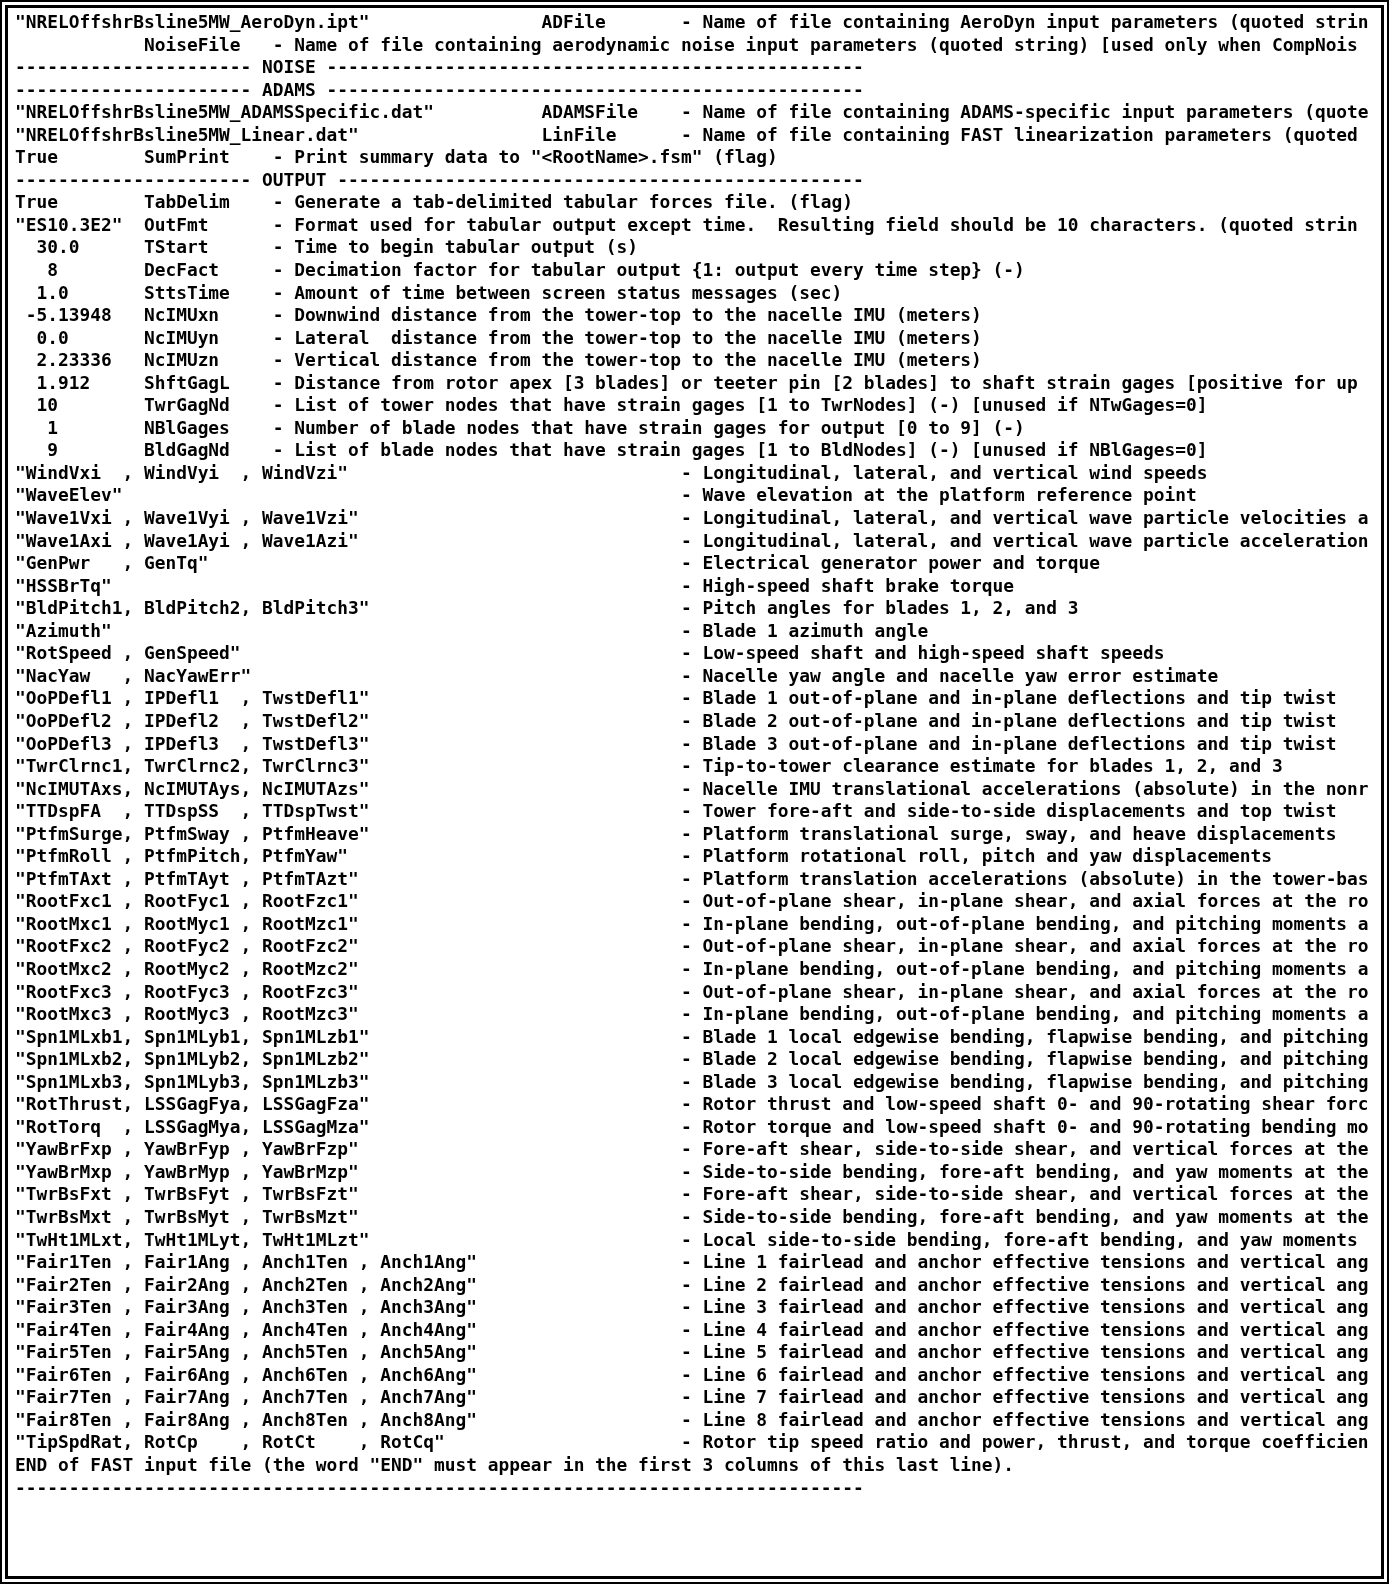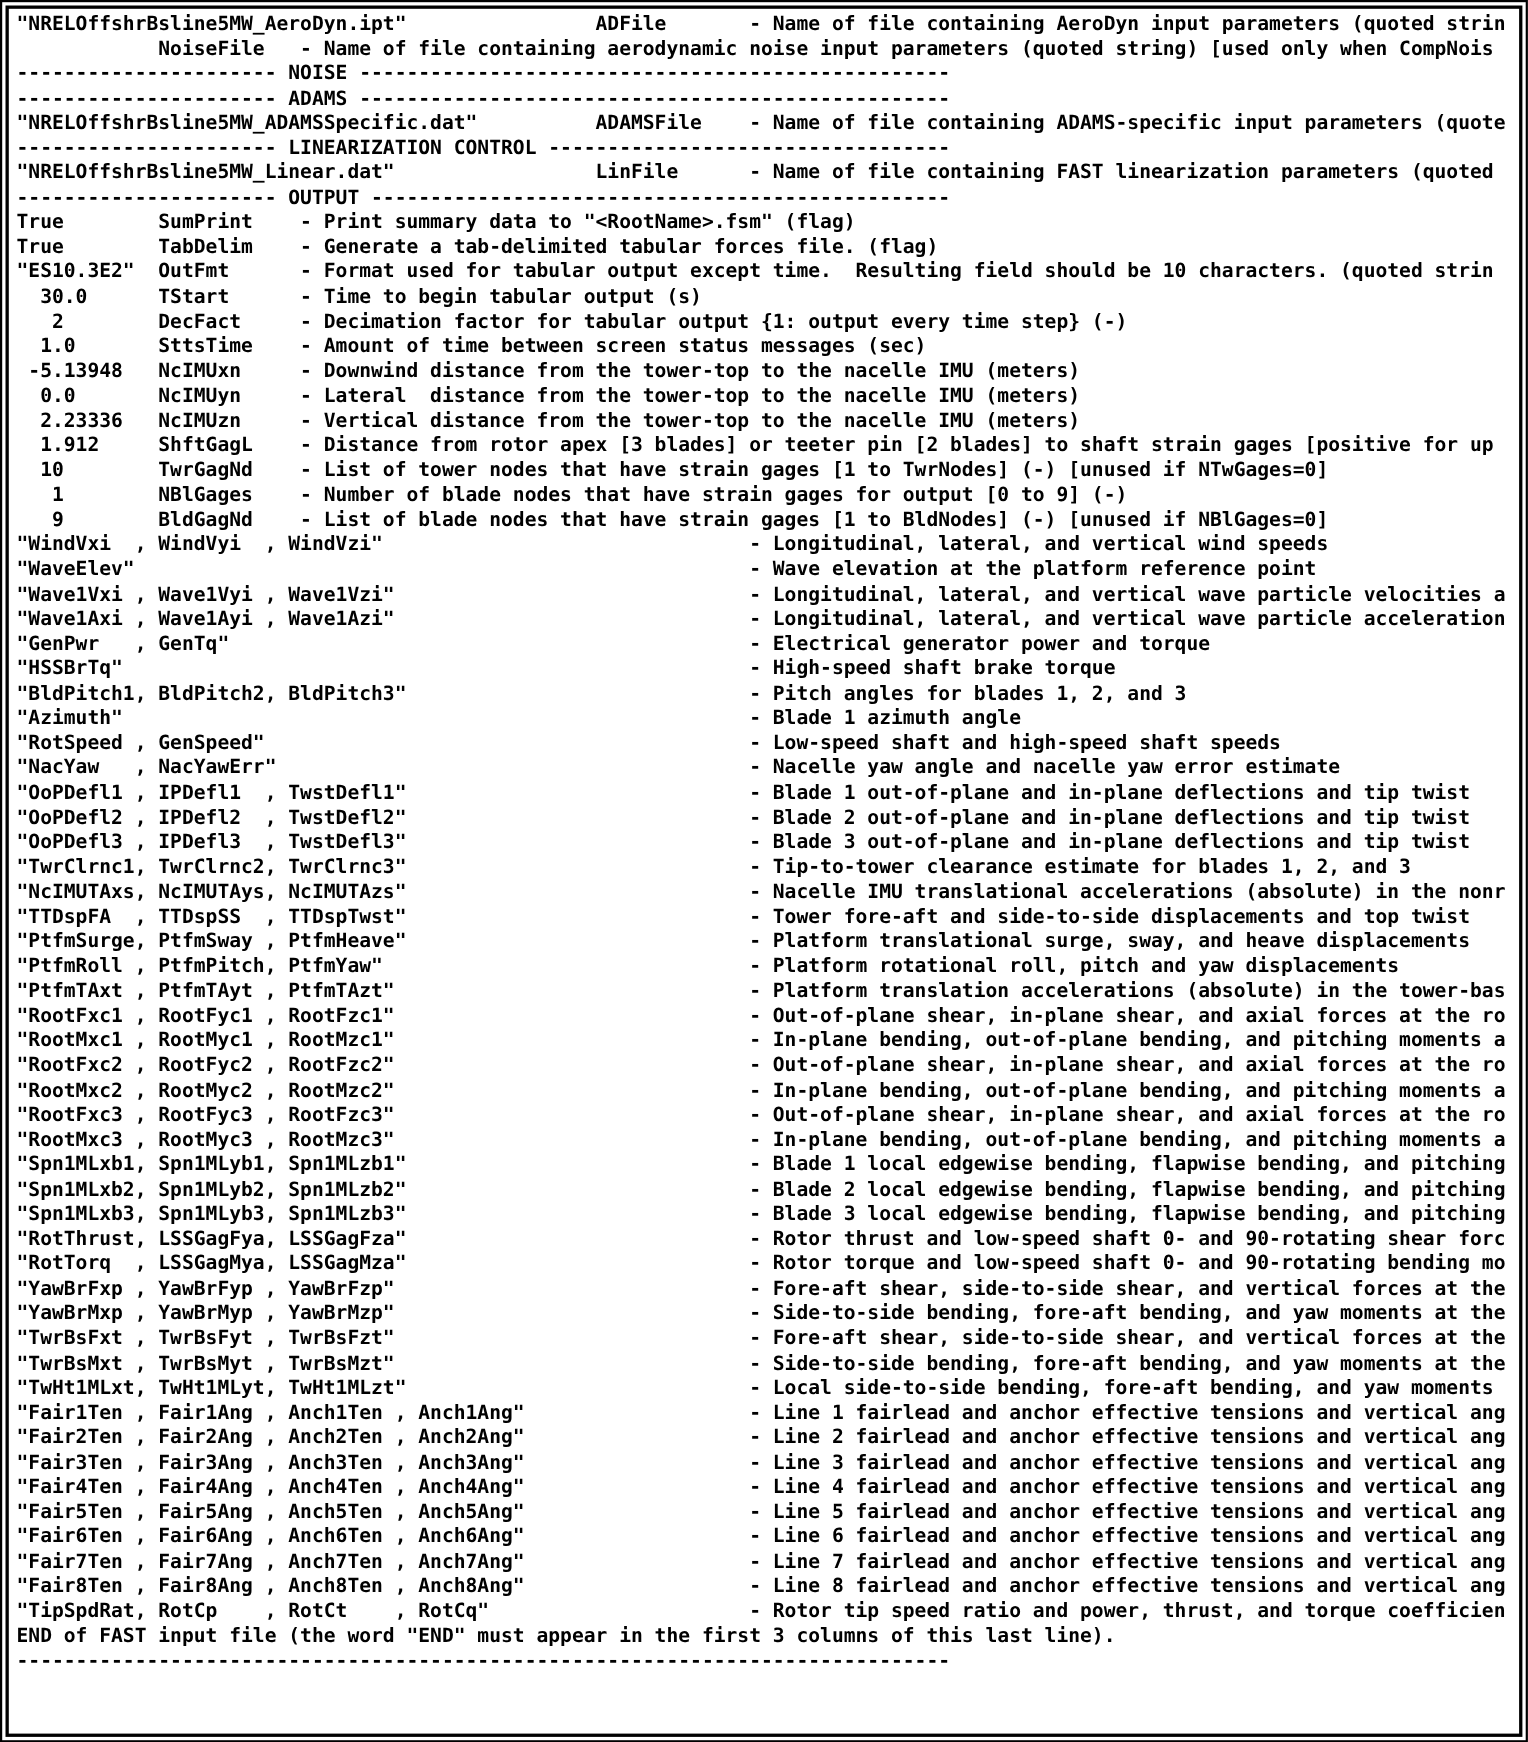--- a/index.html
+++ b/index.html
@@ -41,28 +41,27 @@
 <body>
 
 <div class="frame-outer">
   <div class="frame-inner">
     <div class="file-text">
         <div class="line">"NRELOffshrBsline5MW_AeroDyn.ipt"                ADFile       - Name of file containing AeroDyn input parameters (quoted strin</div>
         <div class="line">            NoiseFile   - Name of file containing aerodynamic noise input parameters (quoted string) [used only when CompNois</div>
         <div class="line">---------------------- NOISE --------------------------------------------------</div>
         <div class="line">---------------------- ADAMS --------------------------------------------------</div>
         <div class="line">"NRELOffshrBsline5MW_ADAMSSpecific.dat"          ADAMSFile    - Name of file containing ADAMS-specific input parameters (quote</div>
-        <div class="line">---------------------- LINEARIZATION CONTROL ----------------------------------</div>
         <div class="line">"NRELOffshrBsline5MW_Linear.dat"                 LinFile      - Name of file containing FAST linearization parameters (quoted</div>
+        <div class="line">True        SumPrint    - Print summary data to "&lt;RootName&gt;.fsm" (flag)</div>
         <div class="line">---------------------- OUTPUT -------------------------------------------------</div>
-        <div class="line">True        SumPrint    - Print summary data to "&lt;RootName&gt;.fsm" (flag)</div>
         <div class="line">True        TabDelim    - Generate a tab-delimited tabular forces file. (flag)</div>
         <div class="line">"ES10.3E2"  OutFmt      - Format used for tabular output except time.  Resulting field should be 10 characters. (quoted strin</div>
         <div class="line">  30.0      TStart      - Time to begin tabular output (s)</div>
-        <div class="line">   2        DecFact     - Decimation factor for tabular output {1: output every time step} (-)</div>
+        <div class="line">   8        DecFact     - Decimation factor for tabular output {1: output every time step} (-)</div>
         <div class="line">  1.0       SttsTime    - Amount of time between screen status messages (sec)</div>
         <div class="line"> -5.13948   NcIMUxn     - Downwind distance from the tower-top to the nacelle IMU (meters)</div>
         <div class="line">  0.0       NcIMUyn     - Lateral  distance from the tower-top to the nacelle IMU (meters)</div>
         <div class="line">  2.23336   NcIMUzn     - Vertical distance from the tower-top to the nacelle IMU (meters)</div>
         <div class="line">  1.912     ShftGagL    - Distance from rotor apex [3 blades] or teeter pin [2 blades] to shaft strain gages [positive for up</div>
         <div class="line">  10        TwrGagNd    - List of tower nodes that have strain gages [1 to TwrNodes] (-) [unused if NTwGages=0]</div>
         <div class="line">   1        NBlGages    - Number of blade nodes that have strain gages for output [0 to 9] (-)</div>
         <div class="line">   9        BldGagNd    - List of blade nodes that have strain gages [1 to BldNodes] (-) [unused if NBlGages=0]</div>
         <div class="line">"WindVxi  , WindVyi  , WindVzi"                               - Longitudinal, lateral, and vertical wind speeds</div>
         <div class="line">"WaveElev"                                                    - Wave elevation at the platform reference point</div>

